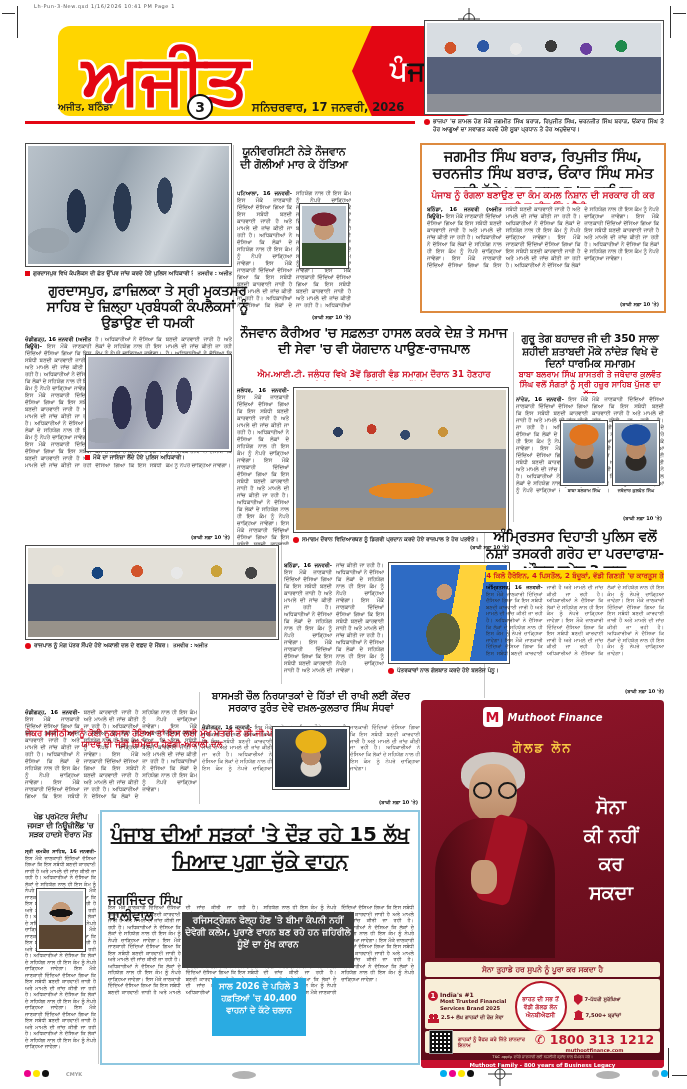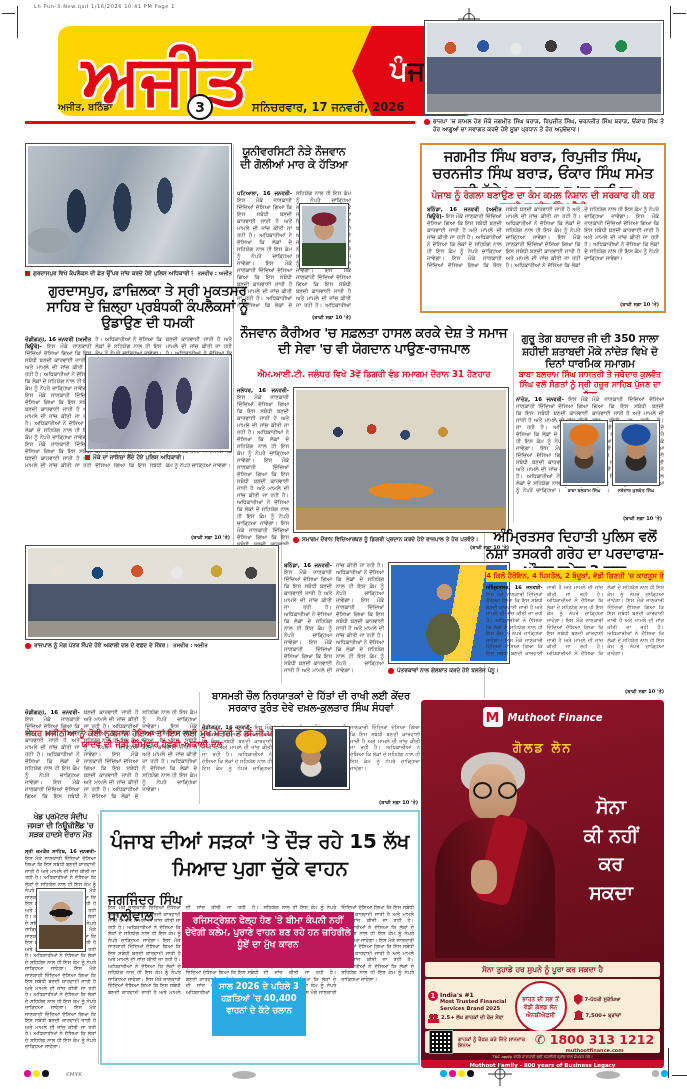--- a/index.html
+++ b/index.html
@@ -81,23 +81,23 @@
     linear-gradient(100deg,#2e6bc4 0 52%,#ffd23a 52% 72%,#2e6bc4 72%);}
   
   .brandbox{background:#ffd500;border-radius:12px;}
   .brand-ajit{font-weight:900;color:#e30613;
     text-shadow:-2px 0 #fff,2px 0 #fff,0 -2px #fff,0 2px #fff,2px 2px #fff,-2px -2px #fff,2px -2px #fff,-2px 2px #fff;}
   .brand-red{background:#e30613;clip-path:polygon(16% 0,100% 0,100% 100%,16% 100%,0 50%);
     border-radius:0 12px 12px 0;display:flex;align-items:center;justify-content:center;}
   .pagecircle{border:2px solid #111;border-radius:50%;background:#fff;text-align:center;font-weight:800;}
   
   .box-orangeb{border:2px solid #dd8a3f;box-sizing:border-box;padding:3px 5px;}
-  .box-blueb{border:2px solid #8ec7e0;box-sizing:border-box;padding:16px 6px;position:absolute;}
+  .box-blueb{border:2px solid #8ec7e0;box-sizing:border-box;padding:9px 6px;position:absolute;text-decoration:underline;}
   .ybar{background:#ffd400;color:#cf1126;font-weight:800;text-align:center;overflow:hidden;}
-  .obox{background:#be185d;color:#fff;font-weight:800;text-align:center;line-height:1.35;box-sizing:border-box;padding:2px 3px;overflow:hidden;}
+  .obox{background:#404040;color:#fff;font-weight:800;text-align:center;line-height:1.35;box-sizing:border-box;padding:2px 3px;overflow:hidden;}
   .cbox{background:#2aabe2;color:#fff;font-weight:800;text-align:center;line-height:1.4;box-sizing:border-box;padding:3px;overflow:hidden;}
   
   .ad{background:linear-gradient(165deg,#93152a,#6f0f1f 55%,#570a18);border-radius:4px;overflow:hidden;}
   .ad .logo-sq{width:20px;height:20px;background:#fff;border-radius:4px;color:#c8102e;font-weight:900;font-size:14px;text-align:center;line-height:20px;}
   .ad .brandname{color:#fff;font-weight:800;font-style:italic;font-size:10px;}
   .ad .product{color:#f7c843;font-weight:900;font-size:13px;letter-spacing:2px;text-align:center;}
   .ad .gold{color:#f2b42c;}
   .ad .tag{color:#fff;font-weight:900;font-size:19px;line-height:1.5;text-align:center;}
   .cream{background:#f8eed8;border-radius:2px;}
   .feat{font-size:5.2px;font-weight:700;color:#4a0a12;line-height:1.25;}

